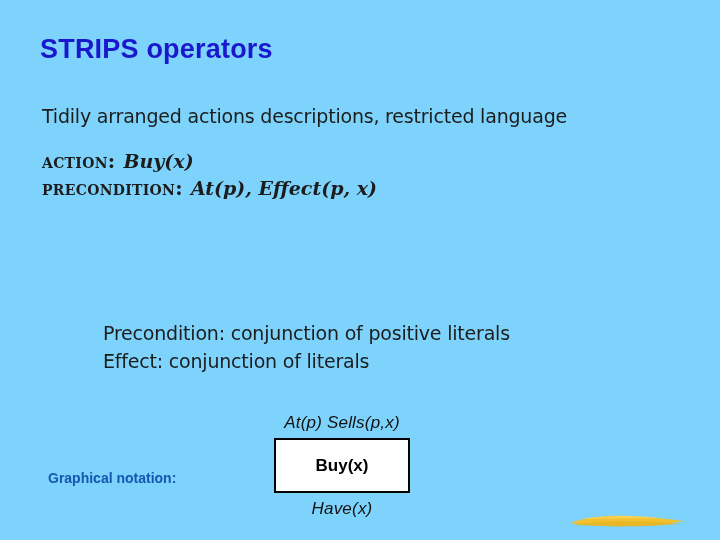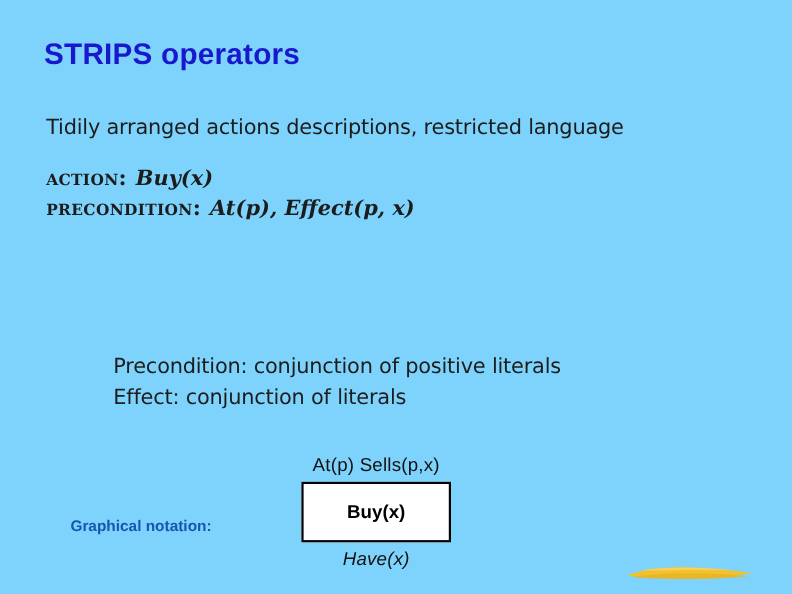--- a/index.html
+++ b/index.html
@@ -81,32 +81,32 @@
   
   .graph-label {
     position: absolute;
     left: 48px;
     top: 470px;
     font-family: "Liberation Sans", sans-serif;
     font-size: 14px;
     font-weight: bold;
     color: #1557b0;
     white-space: nowrap;
-    margin-left: 16px;
   }
 
   .diagram {
     position: absolute;
     left: 262px;
     top: 413px;
     width: 160px;
     text-align: center;
   }
   .diagram-pre {
     font-family: "Liberation Sans", sans-serif;
+    font-style: italic;
     font-size: 17px;
     color: #111111;
     white-space: nowrap;
     letter-spacing: 0.2px;
   }
   .diagram-box {
     margin-top: 5px;
     width: 136px;
     height: 55px;
     margin-left: auto;

